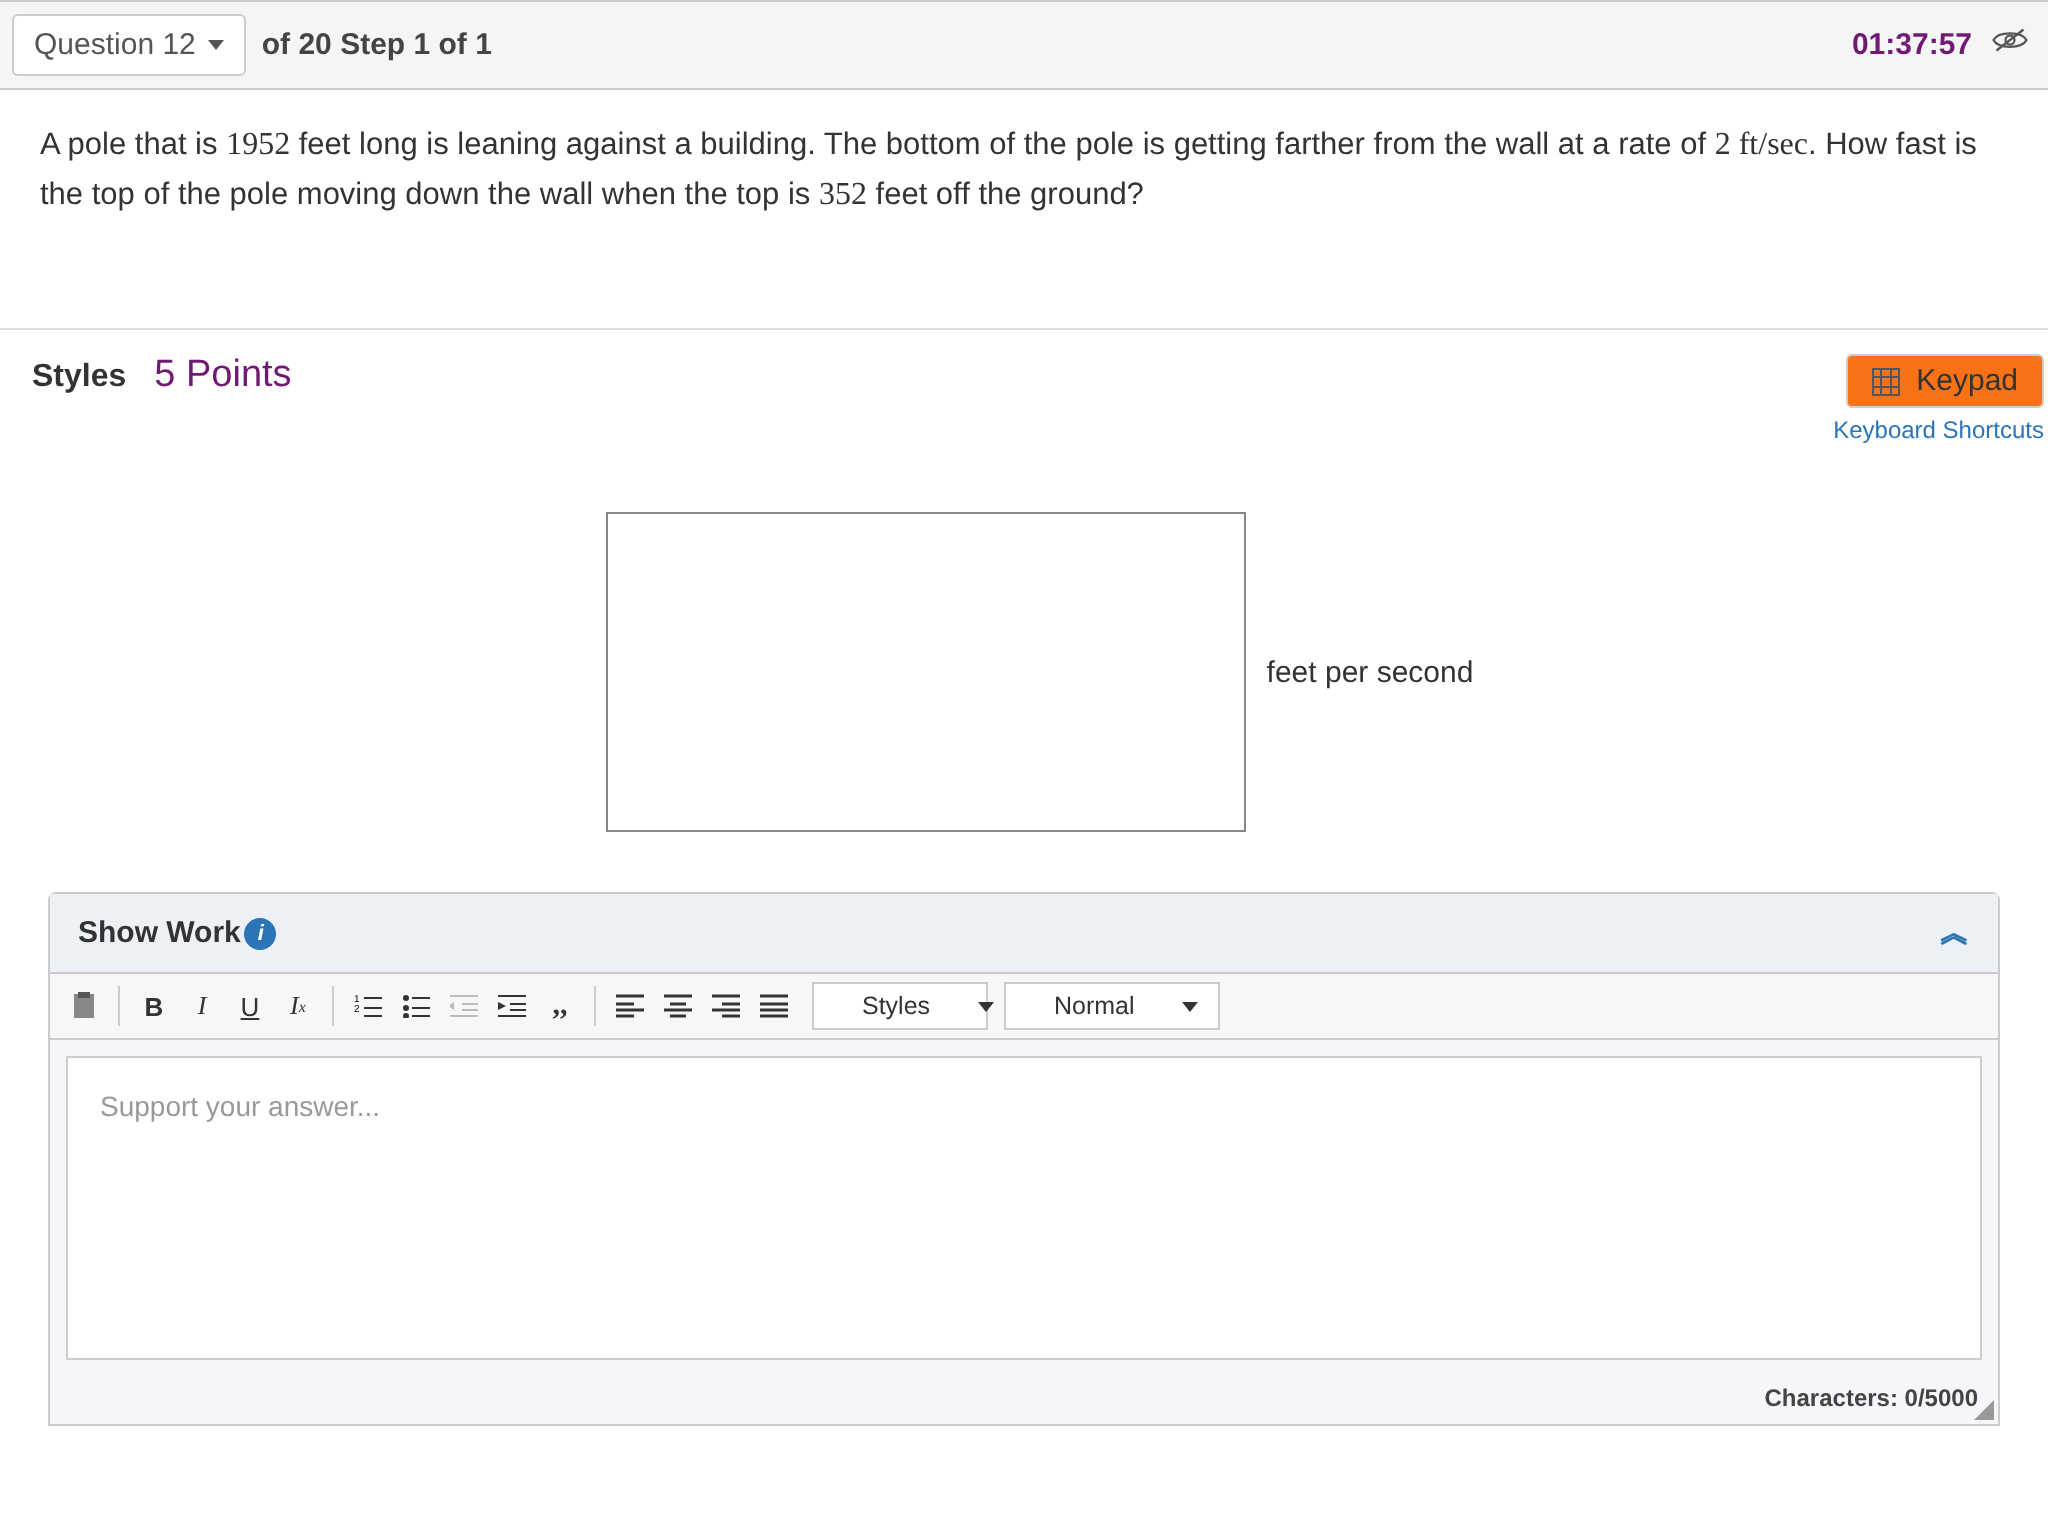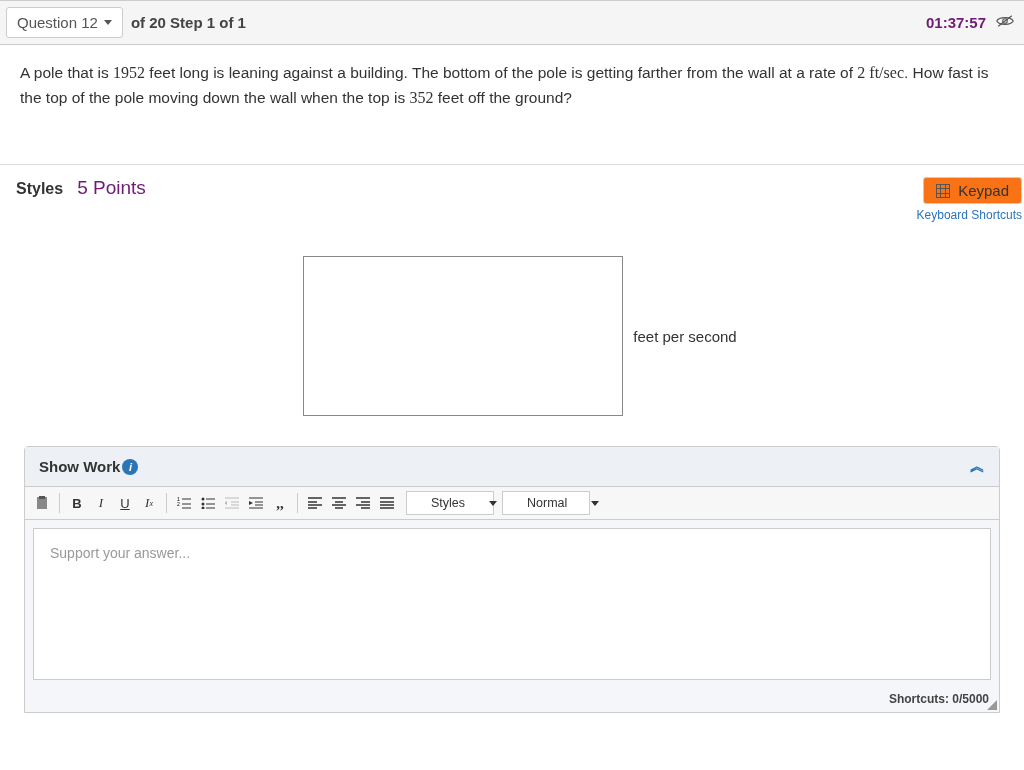--- a/index.html
+++ b/index.html
@@ -308,27 +308,27 @@
           <line x1="0" y1="1" x2="14" y2="1" stroke="#333" stroke-width="1.5"></line>
           <line x1="0" y1="5" x2="14" y2="5" stroke="#333" stroke-width="1.5"></line>
           <line x1="0" y1="8" x2="14" y2="8" stroke="#333" stroke-width="1.5"></line>
           <line x1="0" y1="11" x2="14" y2="11" stroke="#333" stroke-width="1.5"></line>
         </svg>
       </span>
     <div class="tb-dd" style="width:88px">
       <span>Styles</span>
       <span class="dd-caret"></span>
     </div>
-    <div class="tb-dd" style="width:88px">
+    <div class="tb-dd" style="width:108px">
       <span>Normal</span>
       <span class="dd-caret"></span>
     </div>
   </div>
 
   <div class="rte-body">
     <span>Support your answer...</span>
   </div>
 
   <div class="rte-footer">
-    <span>Shortcuts: </span><span>0/5000</span>
+    <span>Characters: </span><span>0/5000</span>
     <div class="resize-handle"></div>
   </div>
 </div>
 
 </body></html>

